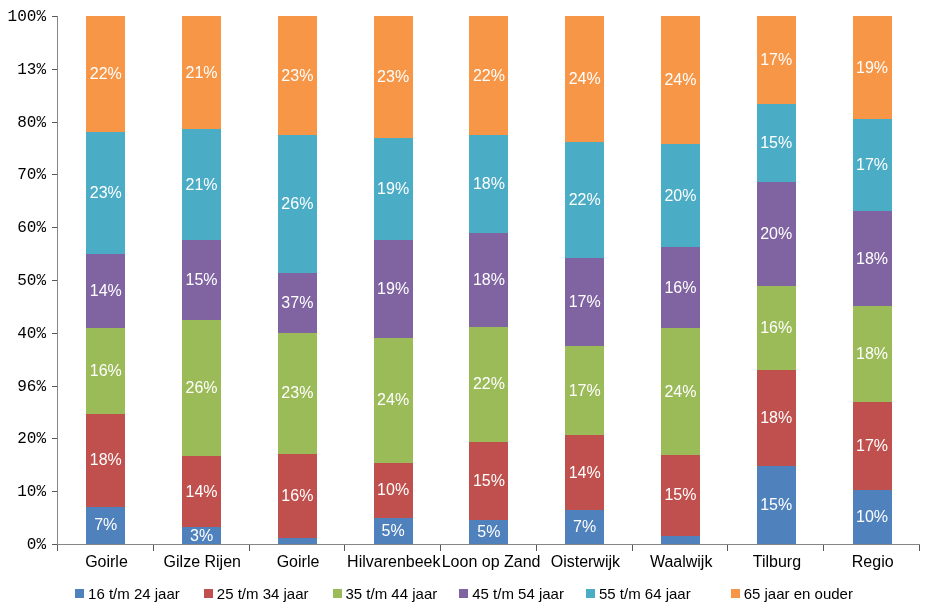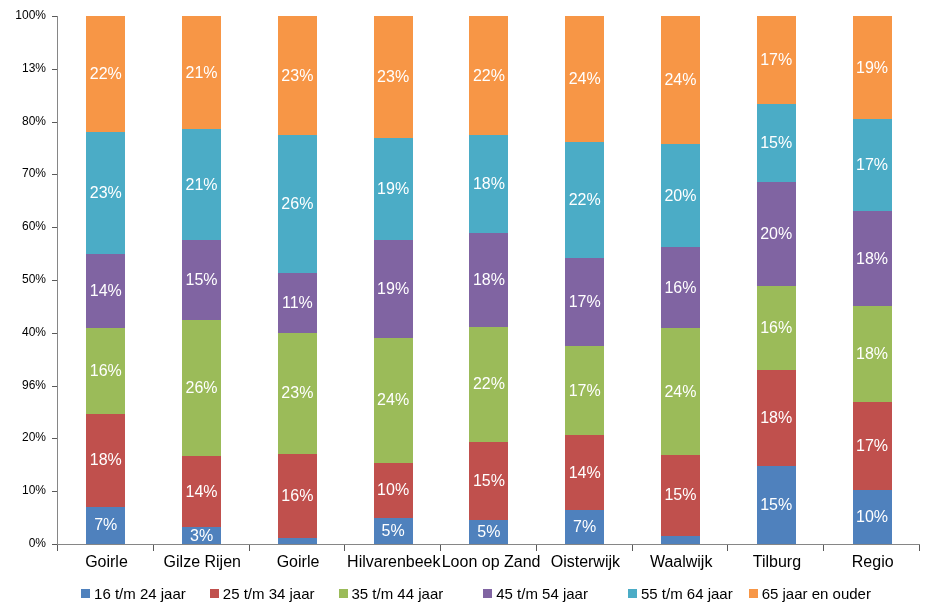--- a/index.html
+++ b/index.html
@@ -1,18 +1,18 @@
 <!DOCTYPE html>
 <html style="--axis: #868686; --tick: #595959; --text: #000000; --dlab: #FFFFFF;"><head>
 <meta charset="utf-8">
 <style>
   html,body{margin:0;padding:0;}
   body{width:928px;height:610px;background:#fff;font-family:"Liberation Sans",sans-serif;overflow:hidden;}
   #chart{position:relative;width:928px;height:610px;}
-  .ylabel{position:absolute;right:0;text-align:right;font-size:12px;color:var(--text,#000);line-height:1;}
+  .ylabel{position:absolute;right:0;text-align:right;font-size:16px;color:var(--text,#000);line-height:1;font-family:Liberation Mono, monospace;}
   .ytick{position:absolute;background:var(--tick,#595959);height:1px;}
   .axis-v{position:absolute;background:var(--axis,#868686);width:1px;}
   .xtick{position:absolute;background:var(--tick,#595959);width:1px;}
   .axis-h{position:absolute;background:var(--axis,#868686);height:1px;}
   .bar{position:absolute;}
   .seg{position:absolute;left:0;width:100%;}
   .seglab{position:absolute;left:0;width:100%;display:flex;align-items:center;justify-content:center;color:var(--dlab,#fff);font-size:16px;}
   .catlabel{position:absolute;text-align:center;font-size:16px;color:var(--text,#000);white-space:nowrap;}
   #legend{position:absolute;left:0;width:928px;display:flex;align-items:center;justify-content:center;}
   .litem{display:flex;align-items:center;}
@@ -90,21 +90,21 @@
       <div class="catlabel" style="left:154.37777777777777px;top:553px;width:95.77777777777777px;">Gilze Rijen</div>
       <div class="bar" style="left:277.84444444444443px;top:16px;width:39px;height:528px;">
         <div class="seg" style="top:0px;height:528px;background:#F79646;"></div>
         <div class="seg" style="top:119.2224px;height:408.7776px;background:#4BACC6;"></div>
         <div class="seg" style="top:256.50239999999997px;height:271.49760000000003px;background:#8064A2;"></div>
         <div class="seg" style="top:316.8px;height:211.2px;background:#9BBB59;"></div>
         <div class="seg" style="top:438.1872px;height:89.81279999999998px;background:#C0504D;"></div>
         <div class="seg" style="top:521.8752px;height:6.12480000000005px;background:#4F81BD;"></div>
         <div class="seglab" style="top:438.1872px;height:83.68799999999993px;">16%</div>
         <div class="seglab" style="top:316.8px;height:121.3872px;">23%</div>
-        <div class="seglab" style="top:256.50239999999997px;height:60.297600000000045px;">11%</div>
+        <div class="seglab" style="top:256.50239999999997px;height:60.297600000000045px;">37%</div>
         <div class="seglab" style="top:119.2224px;height:137.27999999999997px;">26%</div>
         <div class="seglab" style="top:0px;height:119.2224px;">23%</div>
       </div>
       <div class="catlabel" style="left:250.15555555555557px;top:553px;width:95.77777777777777px;">Goirle</div>
       <div class="bar" style="left:373.62222222222215px;top:16px;width:39px;height:528px;">
         <div class="seg" style="top:0px;height:528px;background:#F79646;"></div>
         <div class="seg" style="top:122.3904px;height:405.6096px;background:#4BACC6;"></div>
         <div class="seg" style="top:224.39999999999998px;height:303.6px;background:#8064A2;"></div>
         <div class="seg" style="top:321.9216px;height:206.0784px;background:#9BBB59;"></div>
         <div class="seg" style="top:446.6352px;height:81.3648px;background:#C0504D;"></div>
@@ -198,26 +198,26 @@
         <span class="ltext">16 t/m 24 jaar</span>
       </div>
       <div class="litem" style="margin:0 12px;">
         <span class="lmark" style="background:#C0504D;"></span>
         <span class="ltext">25 t/m 34 jaar</span>
       </div>
       <div class="litem" style="margin:16px 12px;">
         <span class="lmark" style="background:#9BBB59;"></span>
         <span class="ltext">35 t/m 44 jaar</span>
       </div>
-      <div class="litem" style="margin:0 28px;">
+      <div class="litem" style="margin:0 10px;">
         <span class="lmark" style="background:#8064A2;"></span>
         <span class="ltext">45 t/m 54 jaar</span>
       </div>
       <div class="litem" style="margin:0 12px;">
         <span class="lmark" style="background:#4BACC6;"></span>
         <span class="ltext">55 t/m 64 jaar</span>
       </div>
-      <div class="litem" style="margin:0 4px;justify-content:center;">
+      <div class="litem" style="margin:0 28px;justify-content:center;">
         <span class="lmark" style="background:#F79646;"></span>
         <span class="ltext">65 jaar en ouder</span>
       </div>
     </div>
 </div>
 
 </body></html>

